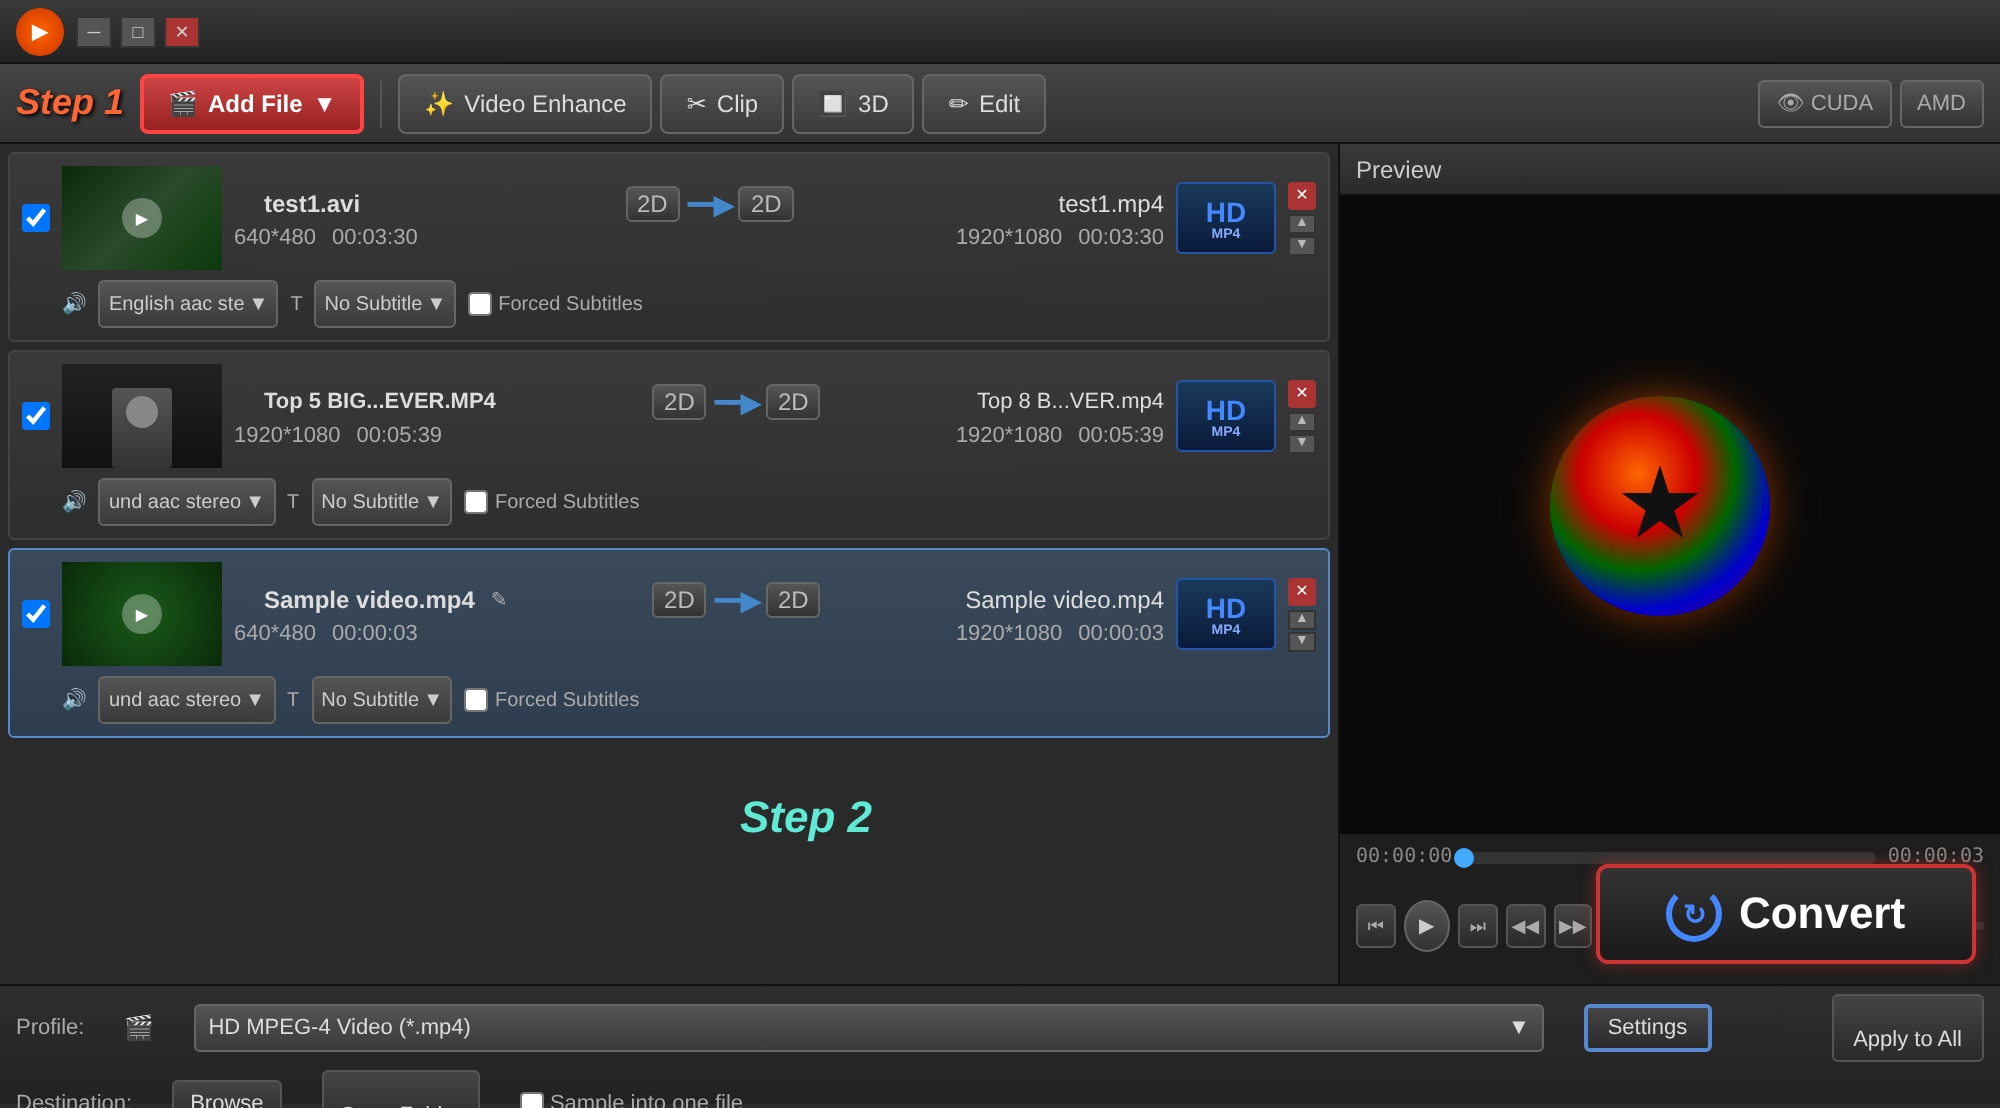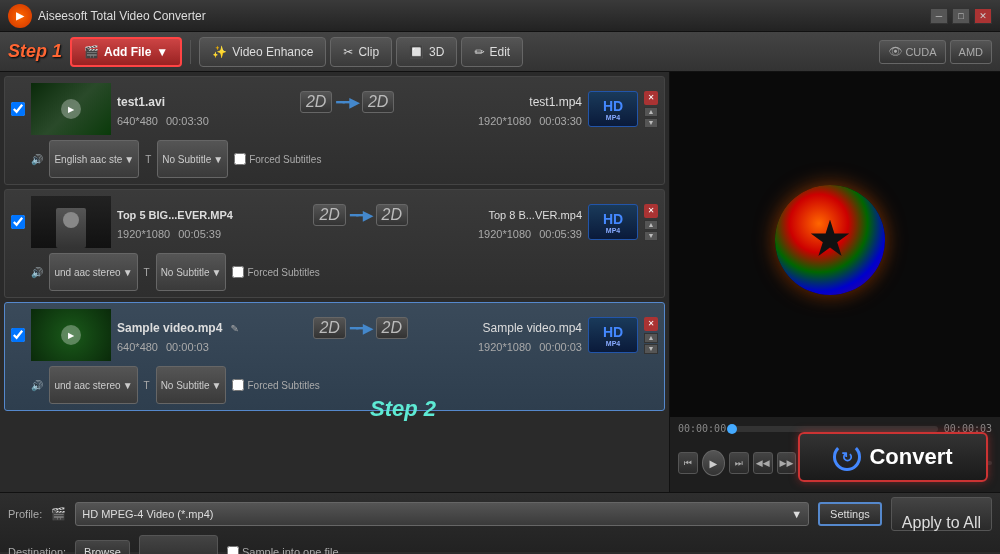--- a/index.html
+++ b/index.html
@@ -160,20 +160,21 @@
     .file-info {
       flex: 1;
       display: flex;
       flex-direction: column;
       gap: 2px;
     }
     .file-names {
       display: flex;
       align-items: center;
       gap: 8px;
+      margin-left: 15px;
     }
     .file-name-src { font-size: 12px; color: #ddd; font-weight: bold; }
     .file-name-dst { font-size: 12px; color: #ddd; }
     .file-edit-icon { color: #aaa; font-size: 10px; cursor: pointer; }
     .file-dims {
       display: flex;
       align-items: center;
       gap: 8px;
       font-size: 11px;
       color: #aaa;
@@ -183,23 +184,22 @@
       align-items: center;
       gap: 4px;
       flex: 1;
       justify-content: center;
     }
     .badge-2d {
       background: linear-gradient(to bottom, #555, #333);
       border: 1px solid #666;
       border-radius: 3px;
       padding: 1px 5px;
-      font-size: 16px;
+      font-size: 12px;
       color: #bbb;
-      font-style: italic;
     }
     .arrow-dots {
       color: #4488cc;
       font-size: 14px;
       letter-spacing: -2px;
     }
     .hd-badge {
       width: 50px; height: 36px;
       background: linear-gradient(to bottom, #1a3a5a, #0a1a3a);
       border: 1px solid #2255aa;
@@ -232,21 +232,21 @@
 
     .file-item-bottom {
       display: flex;
       align-items: center;
       gap: 6px;
       margin-top: 5px;
       padding-left: 20px;
     }
     .audio-icon { color: #aaa; font-size: 10px; }
     .dropdown-sm {
-      height: 38px;
+      height: 24px;
       background: linear-gradient(to bottom, #555, #3a3a3a);
       border: 1px solid #666;
       border-radius: 3px;
       color: #ccc;
       font-size: 10px;
       padding: 0 4px;
       cursor: pointer;
       display: flex; align-items: center; gap: 2px;
     }
     .subtitle-icon { color: #aaa; font-size: 10px; }
@@ -360,21 +360,21 @@
     .bottom-bar {
       height: 60px;
       background: linear-gradient(to bottom, #2e2e2e, #222);
       border-top: 1px solid #111;
       padding: 4px 8px;
       display: flex;
       flex-direction: column;
       gap: 4px;
     }
     .bottom-row1, .bottom-row2 {
-      display: flex; align-items: center; gap: 9px;
+      display: flex; align-items: center; gap: 20px;
     }
     .profile-label { color: #aaa; font-size: 11px; }
     .profile-select {
       flex: 1;
       height: 24px;
       background: linear-gradient(to bottom, #555, #3a3a3a);
       border: 1px solid #666;
       border-radius: 3px;
       color: #ddd;
       font-size: 11px;
@@ -391,22 +391,23 @@
       font-size: 11px;
       cursor: pointer;
       display: flex; align-items: center;
     }
     .apply-btn {
       height: 24px; padding: 16px 10px;
       background: linear-gradient(to bottom, #444, #2a2a2a);
       border: 1px solid #555;
       border-radius: 3px;
       color: #ddd;
-      font-size: 16px;
-      cursor: pointer;
+      font-size: 11px;
+      cursor: pointer;
+      margin-left: 40px;
     }
     .dest-label { color: #aaa; font-size: 11px; }
     .dest-path { color: #bbb; font-size: 11px; flex: 1; }
     .browse-btn {
       height: 24px; padding: 0 8px;
       background: linear-gradient(to bottom, #444, #2a2a2a);
       border: 1px solid #555;
       border-radius: 3px;
       color: #ddd;
       font-size: 11px;
@@ -479,21 +480,20 @@
       width: 100%; height: 100%;
       background: radial-gradient(circle at 50% 50%, #1a5a1a, #0a2a0a);
       display: flex; align-items: center; justify-content: center;
     }
   </style>
 </head>
 <body>
 
 <div class="titlebar">
   <div class="titlebar-logo">▶</div>
-  <span class="titlebar-title">Aiseesoft Total Video Converter</span>
   <div class="titlebar-controls">
     <div class="titlebar-btn">─</div>
     <div class="titlebar-btn">□</div>
     <div class="titlebar-btn close">✕</div>
   </div>
 </div>
 
 <div class="toolbar">
   <div class="step1-label" style="position:relative;top:0;left:0;font-size:18px;color:#ff6633;font-style:italic;margin-right:4px;">Step 1</div>
   <button class="toolbar-btn add-file-btn">
@@ -696,20 +696,23 @@
         <div class="forced-check">
           <input type="checkbox" style="width: 12px; height: 12px;">
           <span>Forced Subtitles</span>
         </div>
       </div>
     </div>
 
   </div>
 
   <div class="preview-panel">
+    <div class="preview-header">
+      <span>Preview</span>
+    </div>
     <div class="preview-content">
       <div class="app-logo">
         <div class="logo-ring">
           <div class="logo-center"></div>
         </div>
       </div>
     </div>
     <div class="preview-controls">
       <div class="time-bar">
         <span class="time-text">00:00:00</span>

